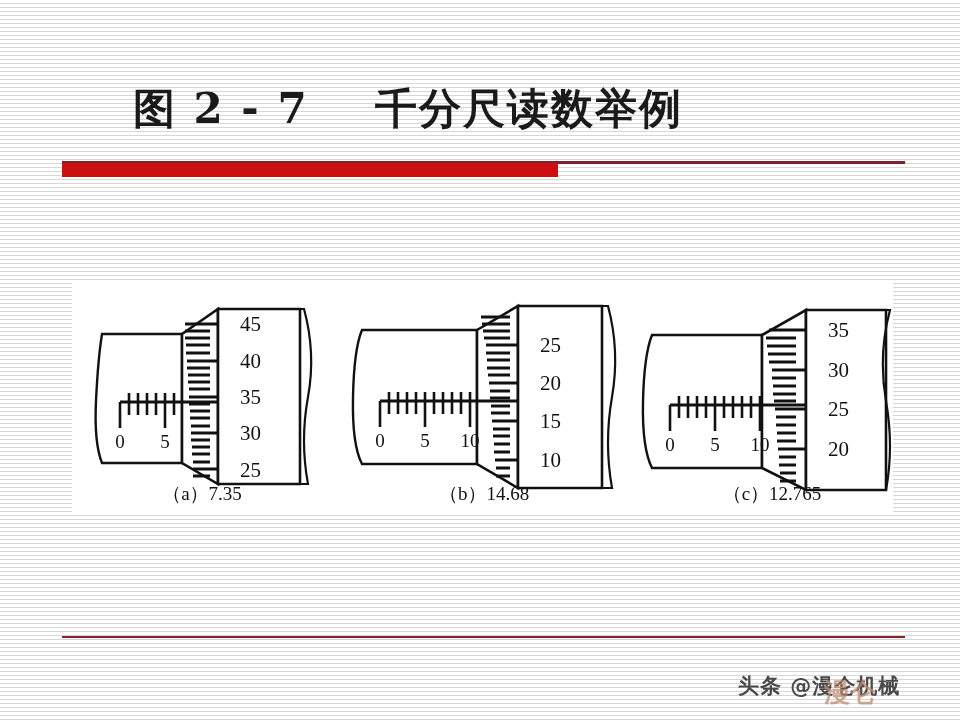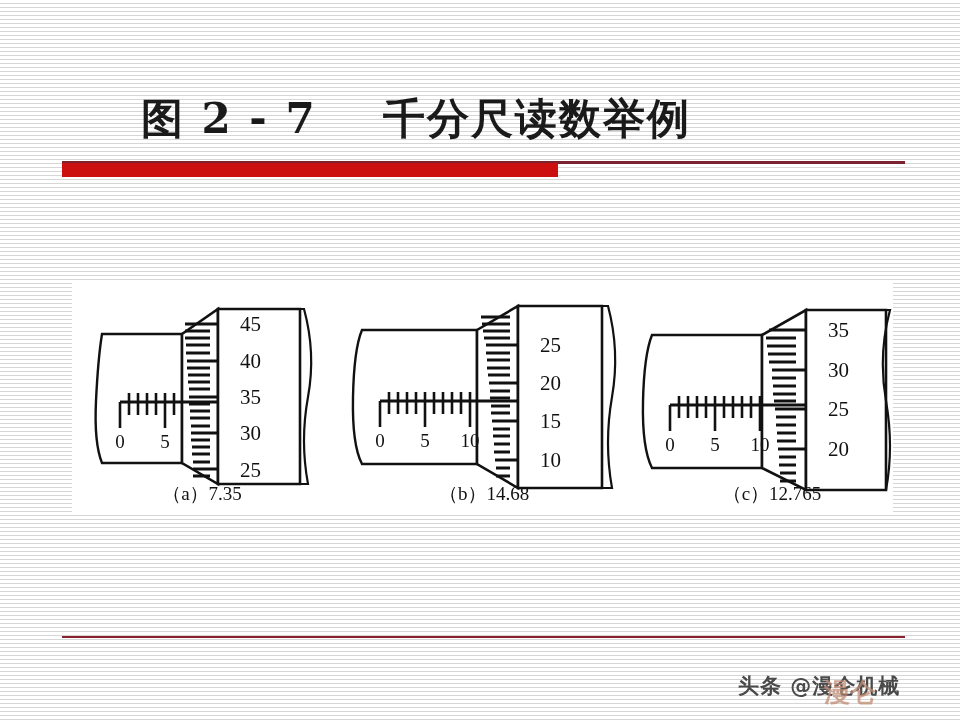--- a/index.html
+++ b/index.html
@@ -11,22 +11,22 @@
   }
   
   #slide{
     position:absolute;inset:0;
     background-image:repeating-linear-gradient(
       to bottom,
       #ffffff 0px, #ffffff 3px,
       #d6d6d6 3px, #d6d6d6 4px);
   }
   #title-bar{
-    position:absolute;left:8px;top:88px;width:816px;height:62px;
-    display:flex;align-items:center;justify-content:center;
+    position:absolute;left:0;top:88px;width:816px;height:62px;
+    display:flex;justify-content:center;
   }
   #title-text{
     font-family:"DejaVu Serif", serif;
     font-size:42px;font-weight:700;color:#1a1a1a;
     letter-spacing:2px;white-space:pre;
     line-height:1;
   }
   #accent-rule{
     position:absolute;left:62px;top:161px;width:843px;height:3px;
     background:#7b2230;

